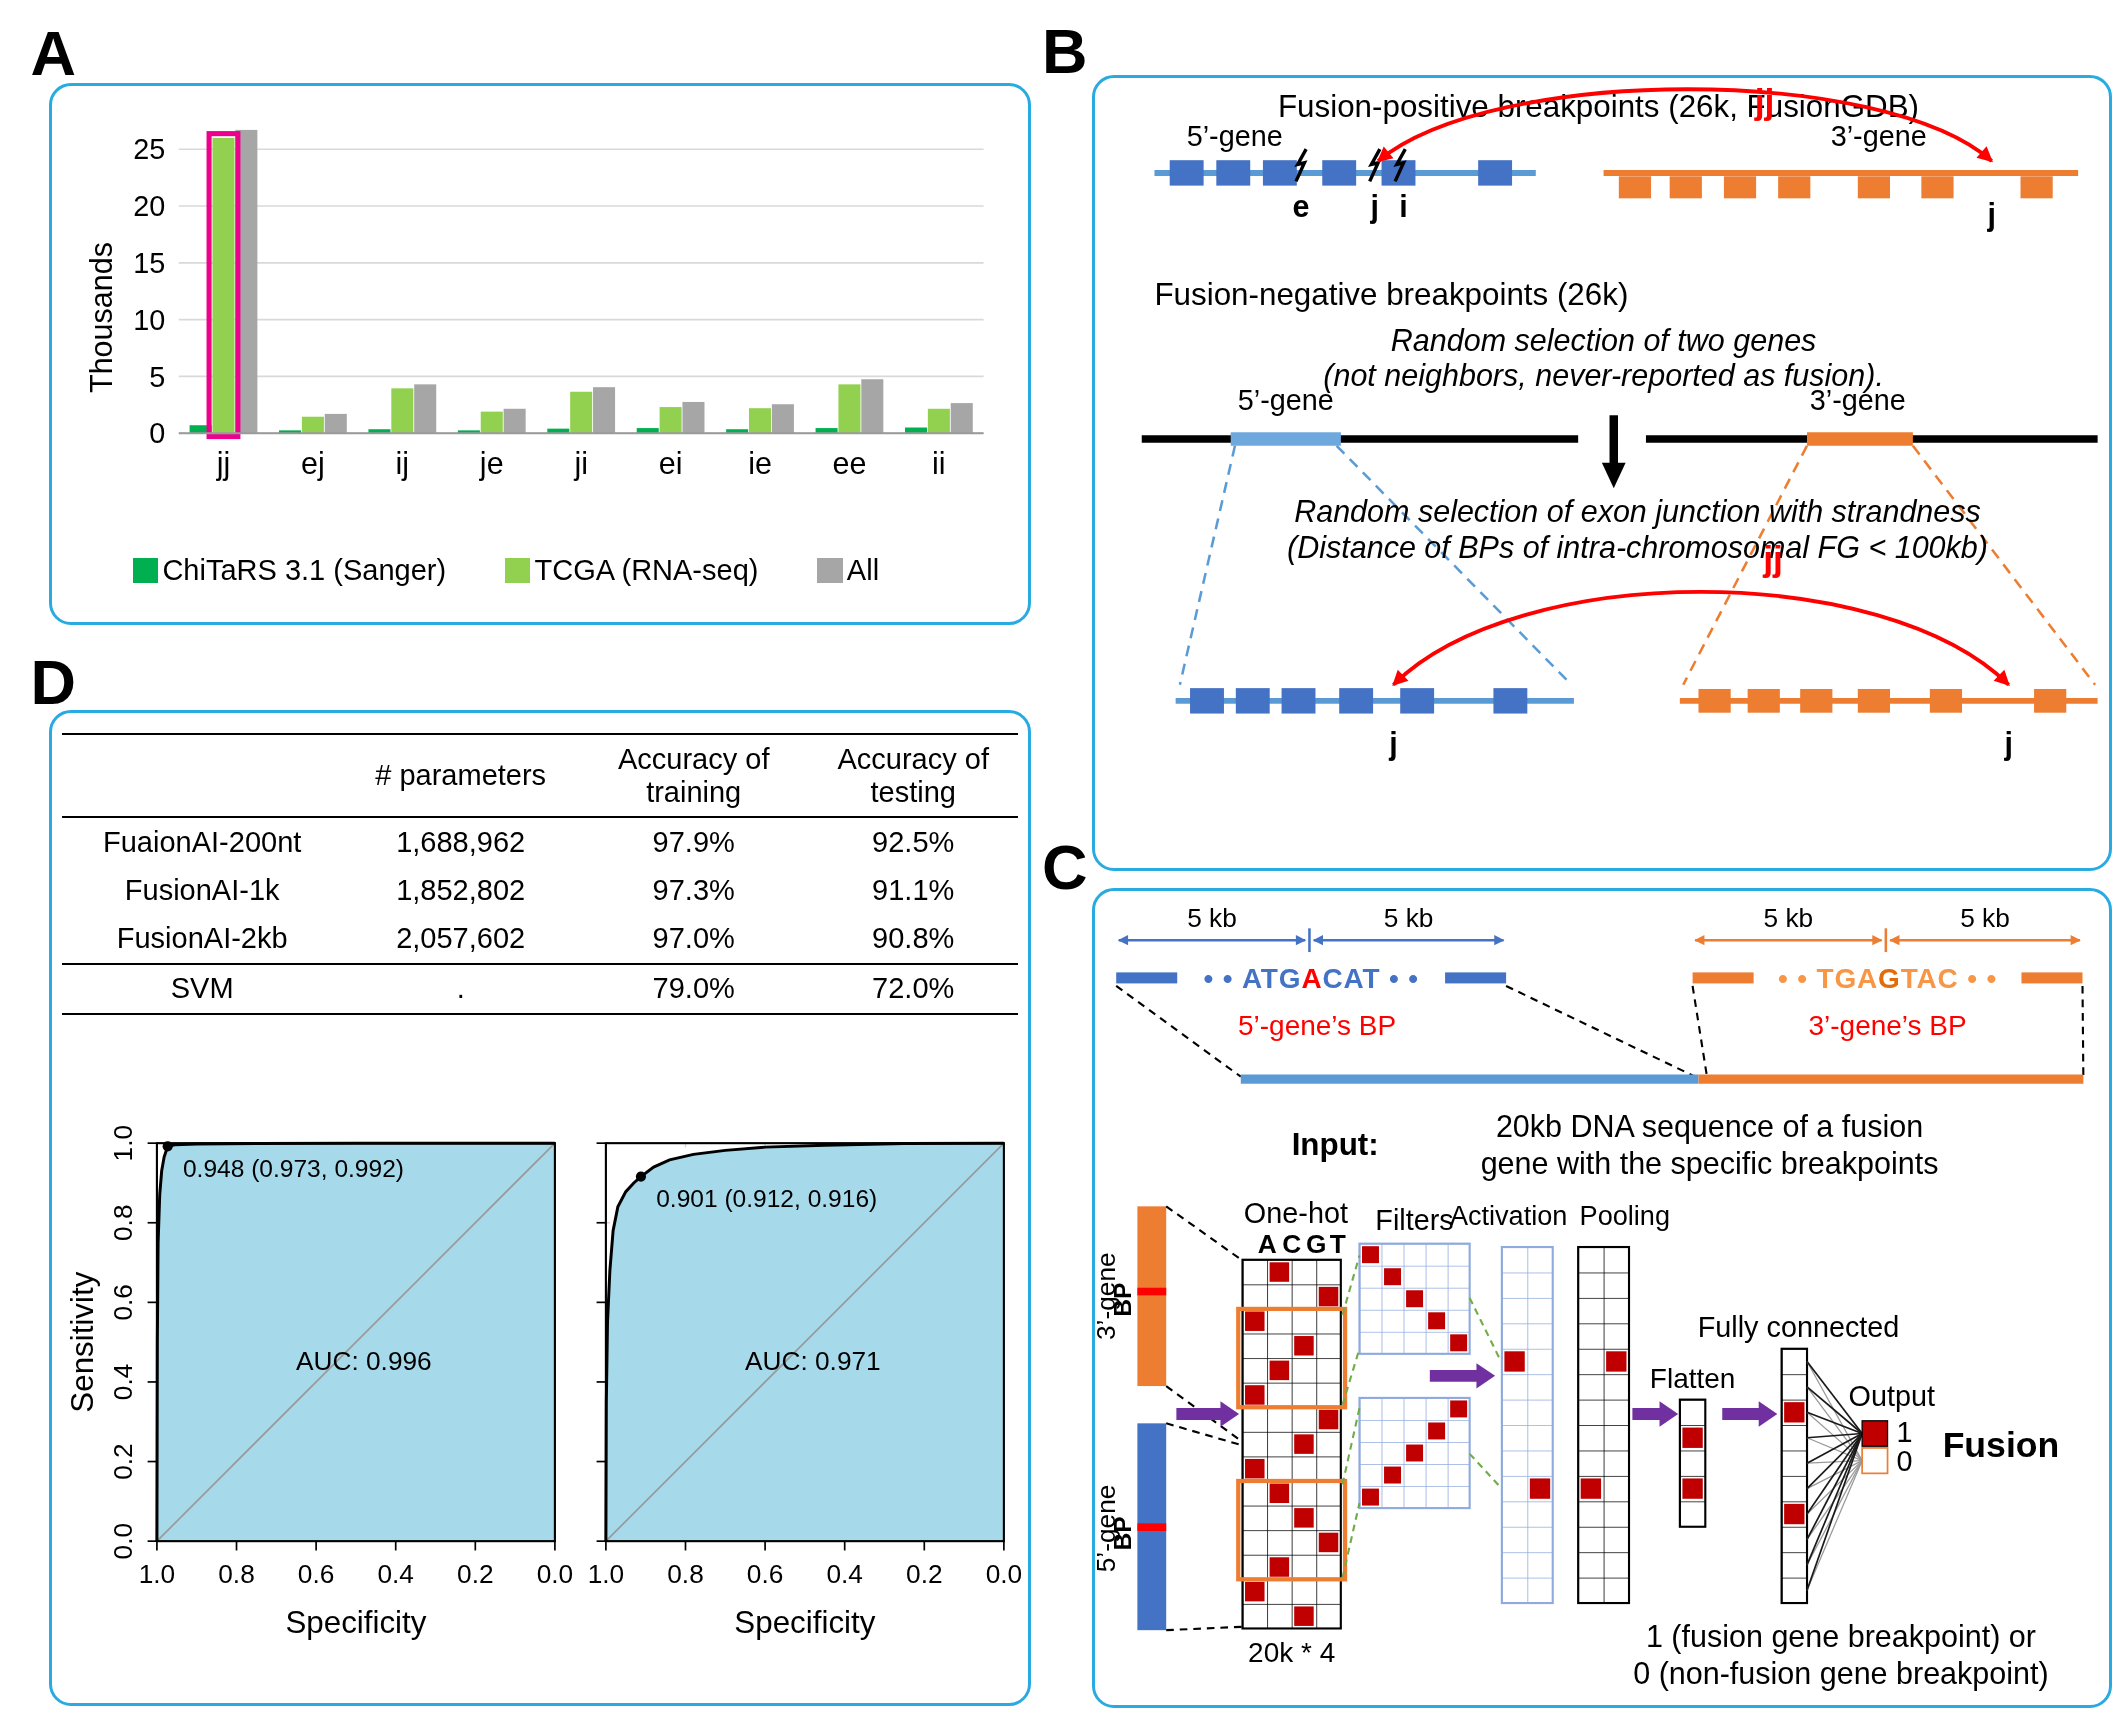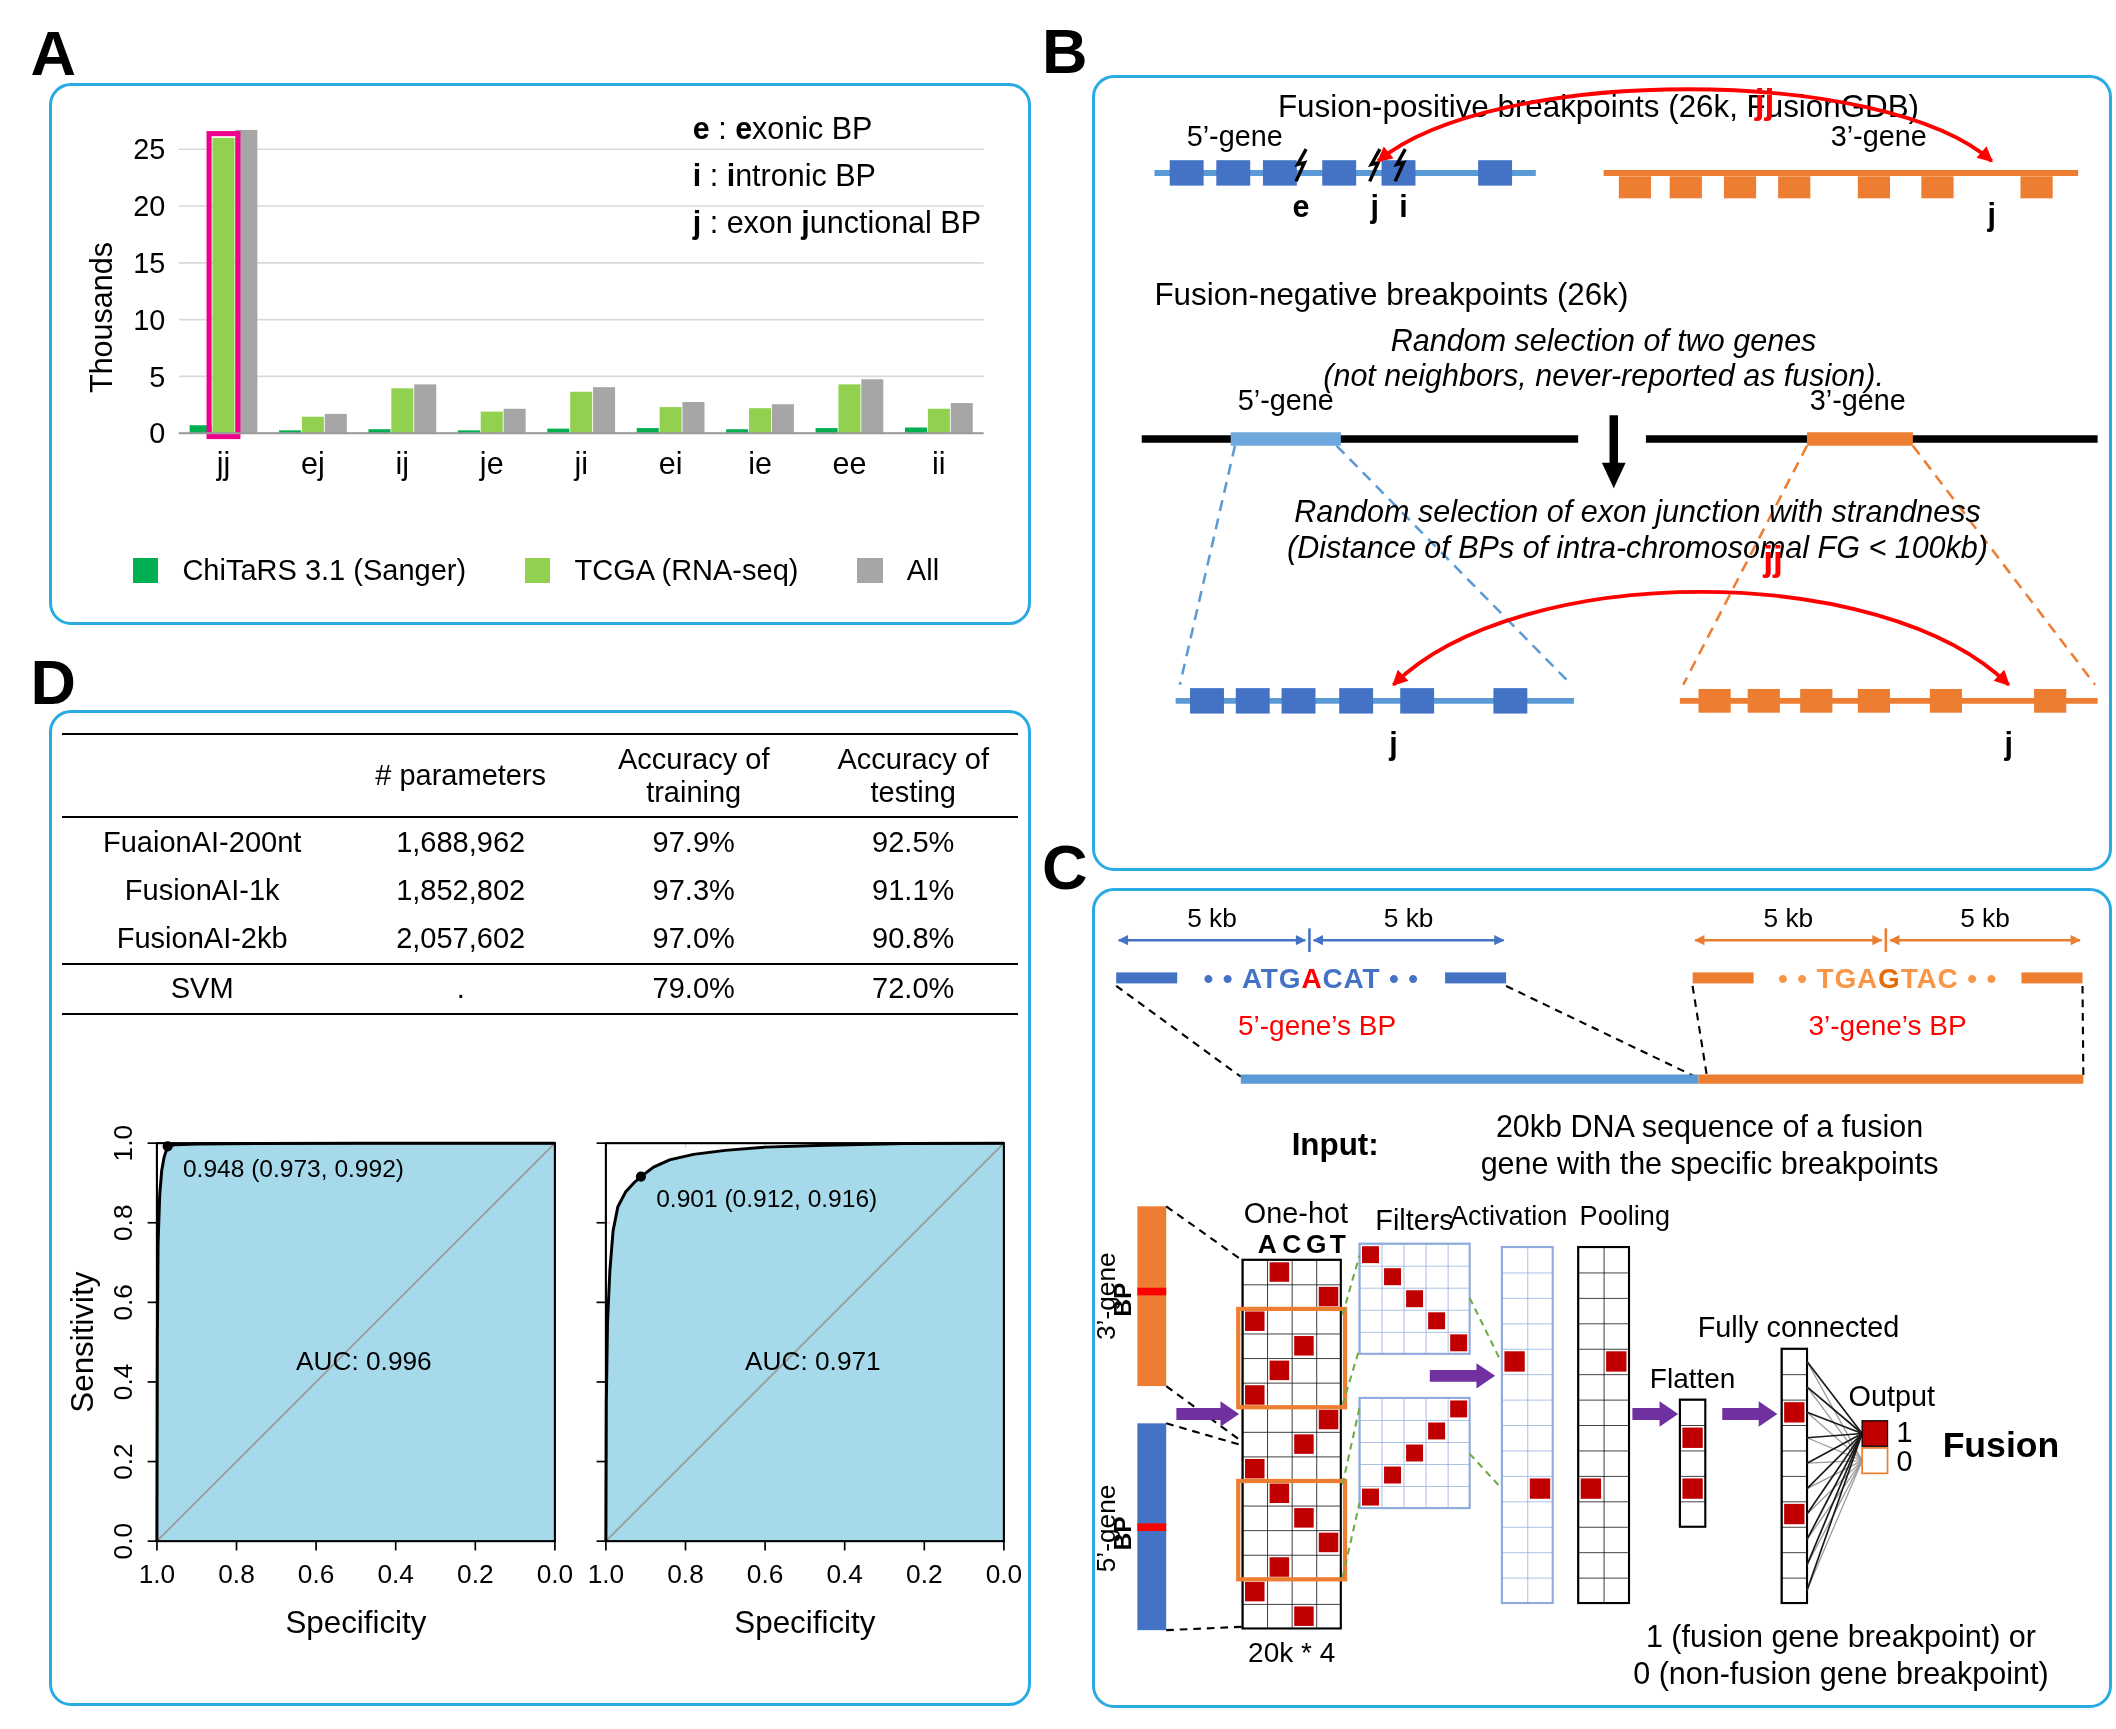--- a/index.html
+++ b/index.html
@@ -10,21 +10,21 @@
   #panel-a{left:49px;top:83px;width:976px;height:536px;}
   #panel-b{left:1092px;top:75px;width:1014px;height:790px;}
   #panel-c{left:1092px;top:888px;width:1014px;height:814px;}
   #panel-d{left:49px;top:710px;width:976px;height:990px;}
   
   .ylab{position:absolute;left:-44px;top:214px;width:186px;text-align:center;
         font-size:30.5px;transform:rotate(-90deg);}
   .defs-box{position:absolute;right:47px;top:18.6px;font-size:30.5px;line-height:1.55;text-align:left;}
   #bar-svg{position:absolute;left:59px;top:25.4px;}
   .legend-row{position:absolute;left:81px;top:468px;display:flex;gap:59px;align-items:center;font-size:29px;}
-  .leg-item{display:flex;align-items:center;gap:24px;}
+  .leg-item{display:flex;align-items:center;gap:4px;}
   .sw{display:inline-block;width:25.4px;height:25.4px;}
   
   .tbl{position:absolute;left:10.2px;top:20px;border-collapse:collapse;width:956px;}
   .tbl th,.tbl td{font-size:29px;font-weight:normal;text-align:center;padding:7.6px 5.1px;color:#000;}
   .tbl thead tr{border-top:2.5px solid #000;border-bottom:2.5px solid #000;}
   .tbl tr.svm{border-top:2.5px solid #000;border-bottom:2.5px solid #000;}
   .rocsvg{position:absolute;}
   
   svg{overflow:visible;}
   svg text{font-family:"Liberation Sans",sans-serif;fill:#000;}
@@ -43,25 +43,20 @@
 
 <div class="canvas">
 
   <div class="big-label" style="left:30.5px;top:22px;">A</div>
   <div class="big-label" style="left:1042px;top:20.3px;">B</div>
   <div class="big-label" style="left:1042px;top:836px;">C</div>
   <div class="big-label" style="left:30.5px;top:651px;">D</div>
 
   <section class="panel" id="panel-a">
     <div class="ylab">Thousands</div>
-    <div class="defs-box">
-      <div><b>e</b><span> : </span><span></span><b>e</b><span>xonic BP</span></div>
-      <div><b>i</b><span> : </span><span></span><b>i</b><span>ntronic BP</span></div>
-      <div><b>j</b><span> : </span><span>exon </span><b>j</b><span>unctional BP</span></div>
-    </div>
     <svg id="bar-svg" width="898" height="386" viewBox="0 0 1060 455">
         <line x1="80" y1="380" x2="1030" y2="380" stroke="#d9d9d9" stroke-width="2"></line>
         <text x="64" y="392" text-anchor="end" font-size="34">0</text>
         <line x1="80" y1="312.96296296296293" x2="1030" y2="312.96296296296293" stroke="#d9d9d9" stroke-width="2"></line>
         <text x="64" y="324.96296296296293" text-anchor="end" font-size="34">5</text>
         <line x1="80" y1="245.92592592592592" x2="1030" y2="245.92592592592592" stroke="#d9d9d9" stroke-width="2"></line>
         <text x="64" y="257.9259259259259" text-anchor="end" font-size="34">10</text>
         <line x1="80" y1="178.88888888888889" x2="1030" y2="178.88888888888889" stroke="#d9d9d9" stroke-width="2"></line>
         <text x="64" y="190.88888888888889" text-anchor="end" font-size="34">15</text>
         <line x1="80" y1="111.85185185185185" x2="1030" y2="111.85185185185185" stroke="#d9d9d9" stroke-width="2"></line>

